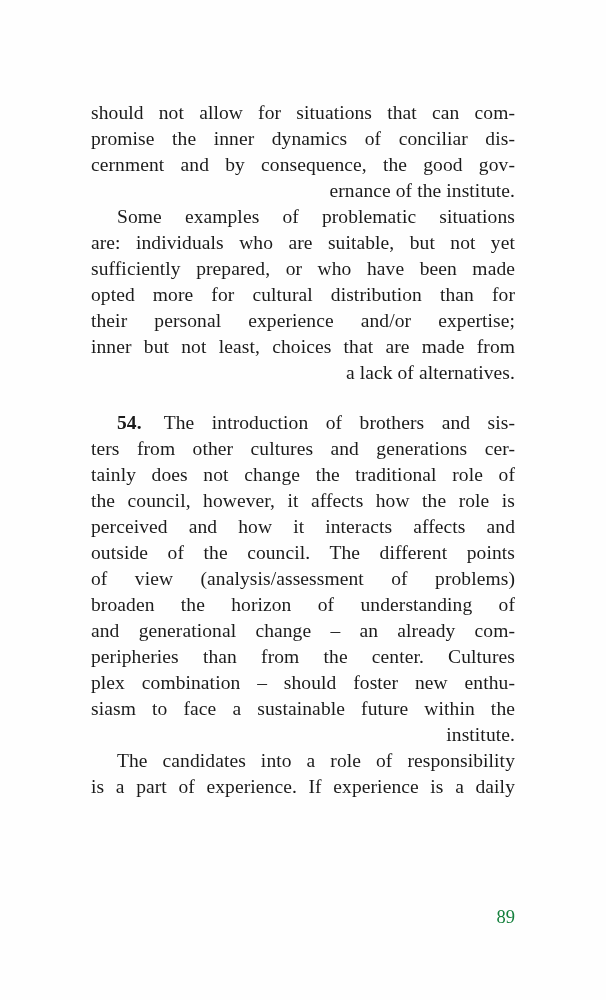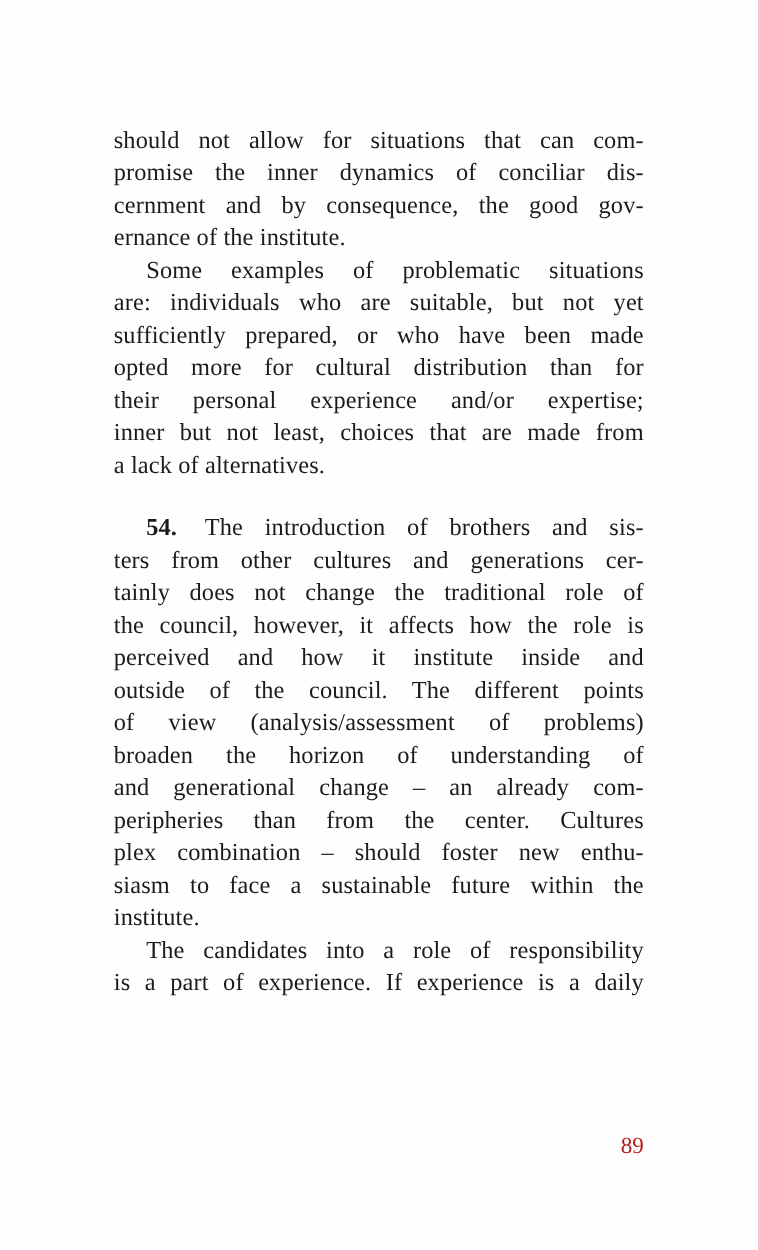--- a/index.html
+++ b/index.html
@@ -21,38 +21,38 @@
   .text-block {
     position: absolute;
     left: 91px;
     top: 100px;
     width: 424px;
     font-size: 19.5px;
     line-height: 26px;
     letter-spacing: 0.1px;
   }
   .paragraph { margin: 0; }
-  .line { white-space: nowrap; }
+  .line { white-space: nowrap; text-align: right; }
   .line.just {
     white-space: normal;
     text-align: justify;
     text-align-last: justify;
   }
   .line.indent { text-indent: 26px; }
   .paragraph b { font-weight: bold; margin-right: 5px; }
   .page-number {
     position: absolute;
     left: 91px;
     top: 906px;
     width: 424px;
     text-align: right;
     font-size: 18.5px;
     line-height: 22px;
     font-family: "Liberation Serif", "DejaVu Serif", serif;
-    color: #b91c1c;
+    color: #15803d;
   }
 </style>
 </head>
 <body>
 
 <div class="book-page">
   <div class="text-block">
       <div class="paragraph">
         <div class="line just">should not allow for situations that can com-</div>
         <div class="line just">promise the inner dynamics of conciliar dis-</div>
@@ -66,21 +66,21 @@
         <div class="line just">opted more for cultural distribution than for</div>
         <div class="line just">their personal experience and/or expertise;</div>
         <div class="line just">inner but not least, choices that are made from</div>
         <div class="line">a lack of alternatives.</div>
       </div>
       <div class="paragraph" style="margin-top: 24px;">
         <div class="line just indent"><b>54.</b> The introduction of brothers and sis-</div>
         <div class="line just">ters from other cultures and generations cer-</div>
         <div class="line just">tainly does not change the traditional role of</div>
         <div class="line just">the council, however, it affects how the role is</div>
-        <div class="line just">perceived and how it institute inside and</div>
+        <div class="line just">perceived and how it interacts affects and</div>
         <div class="line just">outside of the council. The different points</div>
         <div class="line just">of view (analysis/assessment of problems)</div>
         <div class="line just">broaden the horizon of understanding of</div>
         <div class="line just">and generational change – an already com-</div>
         <div class="line just">peripheries than from the center. Cultures</div>
         <div class="line just">plex combination – should foster new enthu-</div>
         <div class="line just">siasm to face a sustainable future within the</div>
         <div class="line">institute.</div>
       </div>
       <div class="paragraph">

